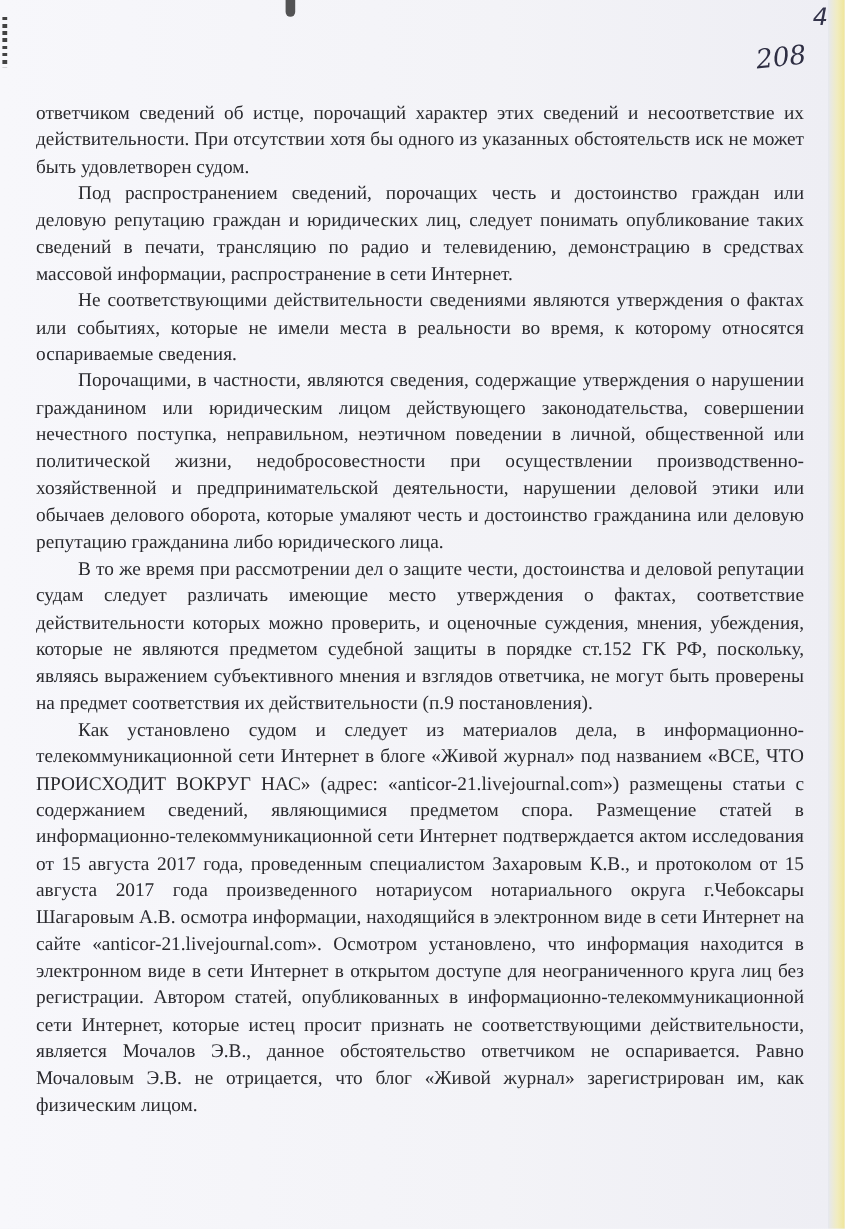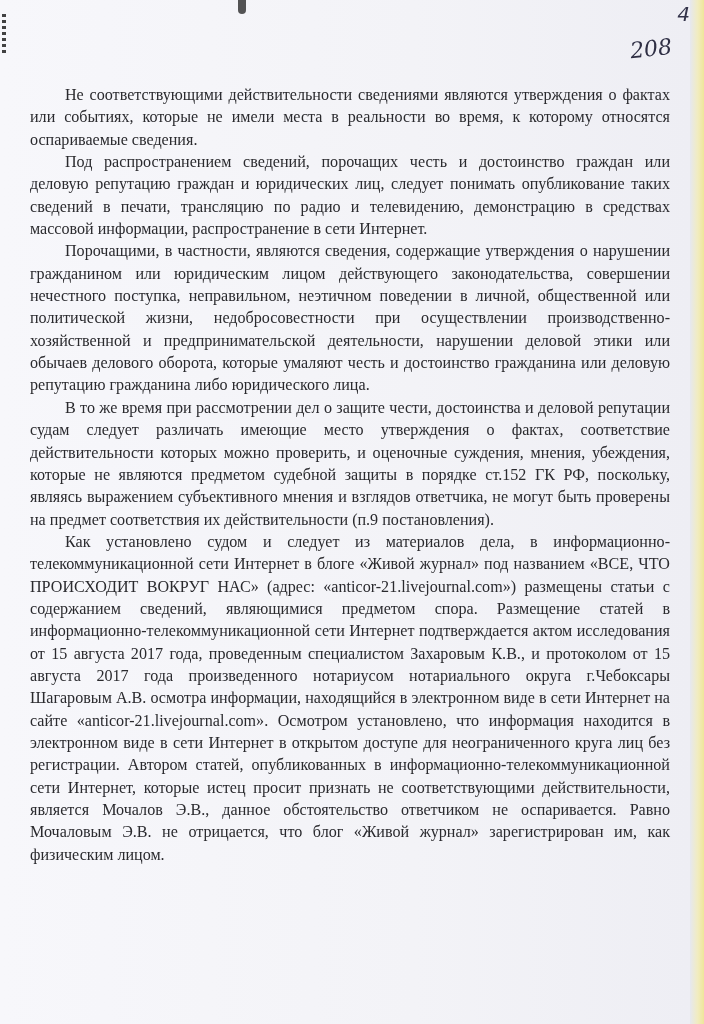--- a/index.html
+++ b/index.html
@@ -50,18 +50,19 @@
 
 <div class="page"></div>
 <div class="right-edge"></div>
 <div class="left-mark"></div>
 <div class="top-blot"></div>
 
 <div class="hw-sheet">4</div>
 <div class="hw-page">208</div>
 
 <div class="text">
+  <p class="first">ответчиком сведений об истце, порочащий характер этих сведений и несоответствие их действительности. При отсутствии хотя бы одного из указанных обстоятельств иск не может быть удовлетворен судом.</p>
+  <p>Под распространением сведений, порочащих честь и достоинство граждан или деловую репутацию граждан и юридических лиц, следует понимать опубликование таких сведений в печати, трансляцию по радио и телевидению, демонстрацию в средствах массовой информации, распространение в сети Интернет.</p>
   <p>Не соответствующими действительности сведениями являются утверждения о фактах или событиях, которые не имели места в реальности во время, к которому относятся оспариваемые сведения.</p>
-  <p>Под распространением сведений, порочащих честь и достоинство граждан или деловую репутацию граждан и юридических лиц, следует понимать опубликование таких сведений в печати, трансляцию по радио и телевидению, демонстрацию в средствах массовой информации, распространение в сети Интернет.</p>
   <p>Порочащими, в частности, являются сведения, содержащие утверждения о нарушении гражданином или юридическим лицом действующего законодательства, совершении нечестного поступка, неправильном, неэтичном поведении в личной, общественной или политической жизни, недобросовестности при осуществлении производственно-хозяйственной и предпринимательской деятельности, нарушении деловой этики или обычаев делового оборота, которые умаляют честь и достоинство гражданина или деловую репутацию гражданина либо юридического лица.</p>
   <p>В то же время при рассмотрении дел о защите чести, достоинства и деловой репутации судам следует различать имеющие место утверждения о фактах, соответствие действительности которых можно проверить, и оценочные суждения, мнения, убеждения, которые не являются предметом судебной защиты в порядке ст.152 ГК РФ, поскольку, являясь выражением субъективного мнения и взглядов ответчика, не могут быть проверены на предмет соответствия их действительности (п.9 постановления).</p>
   <p>Как установлено судом и следует из материалов дела, в информационно-телекоммуникационной сети Интернет в блоге «Живой журнал» под названием «ВСЕ, ЧТО ПРОИСХОДИТ ВОКРУГ НАС» (адрес: «anticor-21.livejournal.com») размещены статьи с содержанием сведений, являющимися предметом спора. Размещение статей в информационно-телекоммуникационной сети Интернет подтверждается актом исследования от 15 августа 2017 года, проведенным специалистом Захаровым К.В., и протоколом от 15 августа 2017 года произведенного нотариусом нотариального округа г.Чебоксары Шагаровым А.В. осмотра информации, находящийся в электронном виде в сети Интернет на сайте «anticor-21.livejournal.com». Осмотром установлено, что информация находится в электронном виде в сети Интернет в открытом доступе для неограниченного круга лиц без регистрации. Автором статей, опубликованных в информационно-телекоммуникационной сети Интернет, которые истец просит признать не соответствующими действительности, является Мочалов Э.В., данное обстоятельство ответчиком не оспаривается. Равно Мочаловым Э.В. не отрицается, что блог «Живой журнал» зарегистрирован им, как физическим лицом.</p>
 </div>
 
 </body></html>

